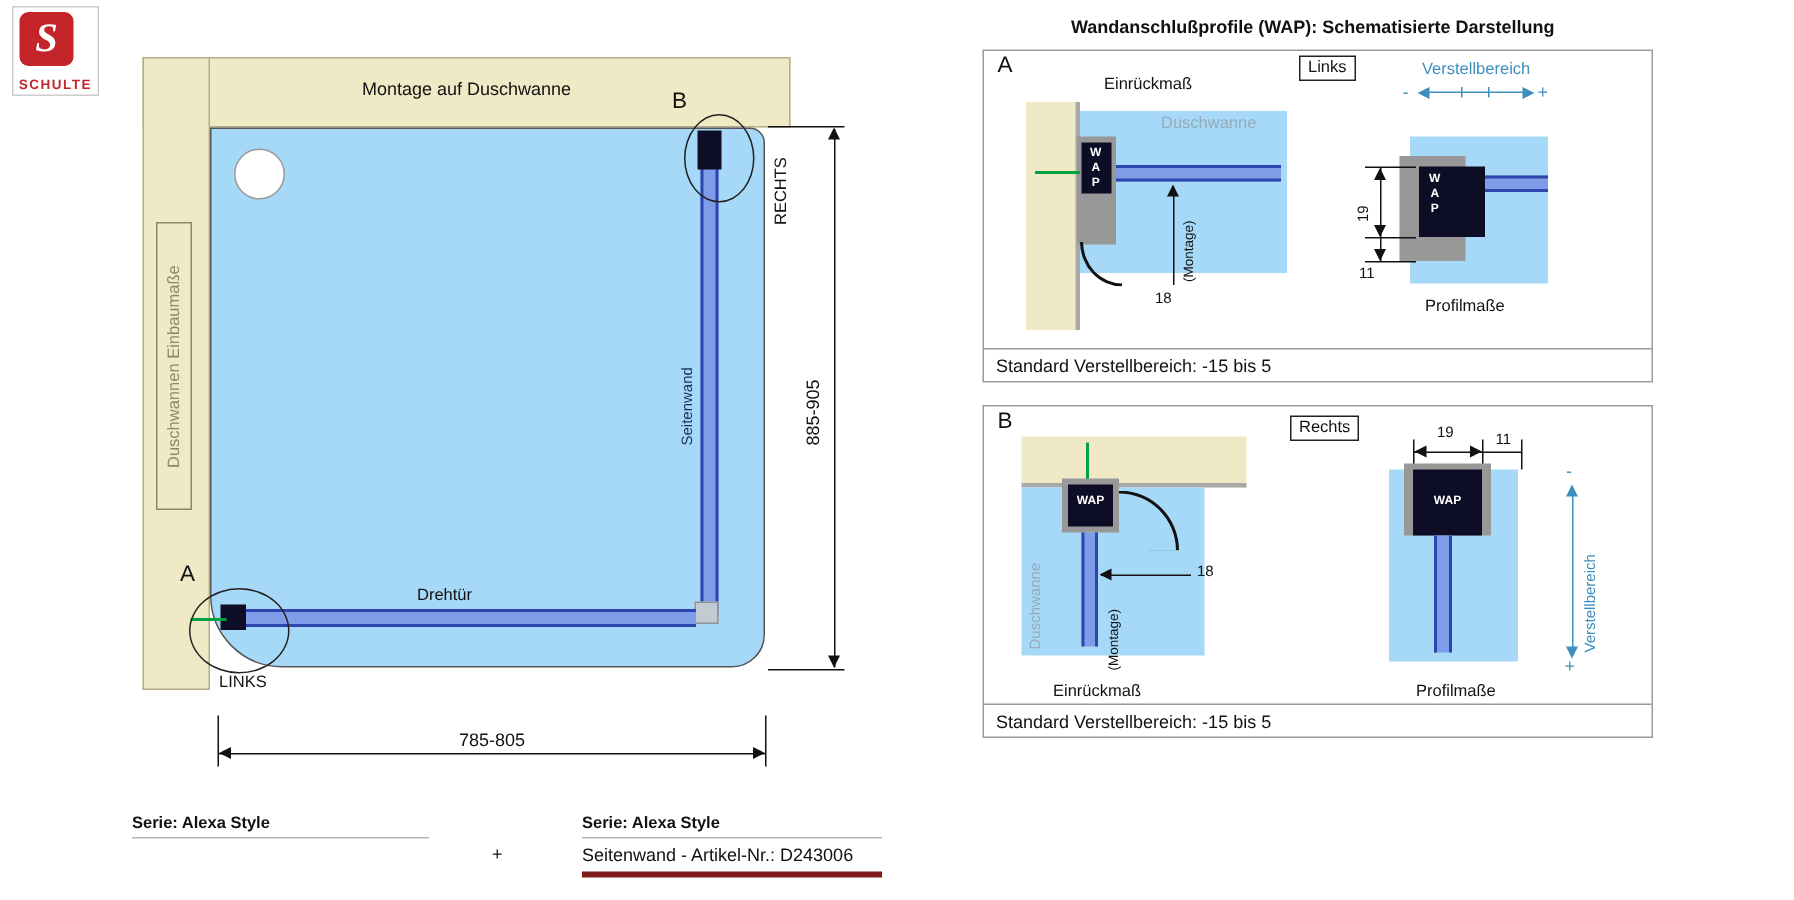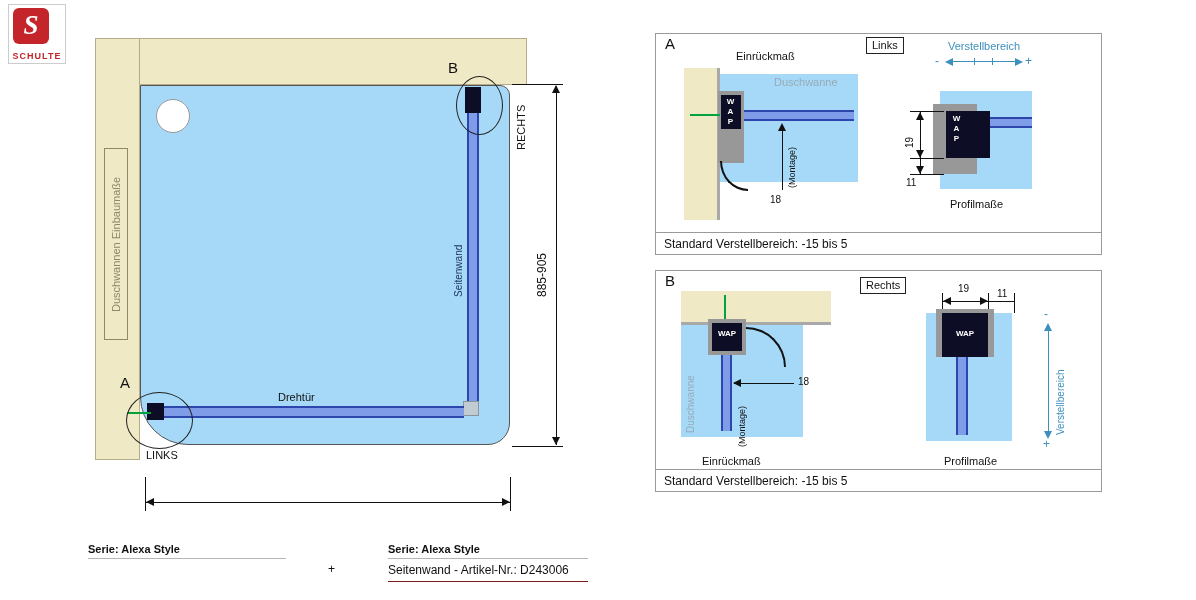--- a/index.html
+++ b/index.html
@@ -37,20 +37,21 @@
 
 <div class="page">
 
   <div class="abs" style="left:8px; top:4px; width:58px; height:60px; border:1px solid #ccc; background:#fff;">
     <div class="abs" style="left:4px; top:3px; width:36px; height:36px; background:#c4252b; border-radius:6px; color:#fff; font-family:'Liberation Serif', serif; font-style:italic; font-weight:bold; font-size:27px; text-align:center; line-height:34px;">S</div>
     <div class="abs" style="left:0; bottom:2px; width:100%; text-align:center; color:#c4252b; font-size:9px; font-weight:bold; letter-spacing:1px;">SCHULTE</div>
   </div>
 
   <div class="abs beige" style="left:95px; top:38px; width:432px; height:47px; border:1px solid #b5ac8a;"></div>
   <div class="abs beige" style="left:95px; top:38px; width:45px; height:422px; border:1px solid #b5ac8a;"></div>
+  <div class="abs" style="left:95px; top:52px; width:432px; text-align:center; font-size:12px;">Montage auf Duschwanne</div>
   <div class="abs vtext" style="left:104px; top:148px; width:24px; height:192px; border:1px solid #8f876a; color:#8f876a; font-size:11px; text-align:center; line-height:22px;">Duschwannen Einbaumaße</div>
 
   <div class="abs blue" style="left:140px; top:85px; width:370px; height:360px; border:1px solid #555; border-radius:0 10px 22px 48px;"></div>
   <div class="abs" style="left:156px; top:99px; width:34px; height:34px; background:#fff; border:1px solid #999; border-radius:50%;"></div>
 
   <div class="profile-v" style="left:467px; top:90px; width:12px; height:320px;"></div>
   <div class="darkblock" style="left:465px; top:87px; width:16px; height:26px;"></div>
   <div class="abs" style="left:463px; top:401px; width:16px; height:15px; background:#c2cbd2; border:1px solid #8a949c;"></div>
 
   <div class="profile-h" style="left:152px; top:406px; width:312px; height:12px;"></div>
@@ -72,21 +73,23 @@
   <div class="vline" style="left:556px; top:86px; height:359px;"></div>
   <div class="arr arr-up" style="left:552px; top:85px;"></div>
   <div class="arr arr-down" style="left:552px; top:437px;"></div>
   <div class="abs vtext" style="left:535px; top:235px; height:62px; font-size:12px;">885-905</div>
 
   <div class="vline" style="left:145px; top:477px; height:34px;"></div>
   <div class="vline" style="left:510px; top:477px; height:34px;"></div>
   <div class="hline" style="left:146px; top:502px; width:364px;"></div>
   <div class="arr arr-left" style="left:146px; top:498px;"></div>
   <div class="arr arr-right" style="left:502px; top:498px;"></div>
+  <div class="abs" style="left:146px; top:486px; width:364px; text-align:center; font-size:12px;">785-805</div>
 
+  <div class="abs" style="left:714px; top:11px; font-size:12px; font-weight:bold;">Wandanschlußprofile (WAP): Schematisierte Darstellung</div>
 
   <div class="panel" style="left:655px; top:33px; width:447px; height:222px;">
     <div class="abs" style="left:9px; top:1px; font-size:15px;">A</div>
     <div class="tagbox" style="left:210px; top:3px;">Links</div>
     <div class="abs" style="left:80px; top:16px; font-size:11px;">Einrückmaß</div>
 
     <div class="abs beige" style="left:28px; top:34px; width:36px; height:152px; border-right:3px solid #a9a9a9;"></div>
     <div class="abs blue" style="left:64px; top:40px; width:138px; height:108px;"></div>
     <div class="abs" style="left:118px; top:42px; font-size:11px; color:#96abb9;">Duschwanne</div>
     <div class="grayblock" style="left:62px; top:57px; width:26px; height:72px;"></div>
@@ -181,16 +184,16 @@
       <div>Standard Verstellbereich: -15 bis 5</div>
     </div>
   </div>
 
   <div class="abs" style="left:88px; top:541px; width:198px;">
     <div style="font-size:11px; font-weight:bold; padding:2px 0 3px; border-bottom:1px solid #b5b5b5;">Serie: Alexa Style</div>
   </div>
   <div class="abs" style="left:328px; top:562px; font-size:12px;">+</div>
   <div class="abs" style="left:388px; top:541px; width:200px;">
     <div style="font-size:11px; font-weight:bold; padding:2px 0 3px; border-bottom:1px solid #b5b5b5;">Serie: Alexa Style</div>
-    <div style="font-size:12px; padding:4px 0 4px; border-bottom:1px solid #7f1d1d;">Seitenwand - Artikel-Nr.: D243006</div>
+    <div style="font-size:12px; padding:4px 0 4px; border-bottom:4px solid #7f1d1d;">Seitenwand - Artikel-Nr.: D243006</div>
   </div>
 
 </div>
 
 </body></html>

